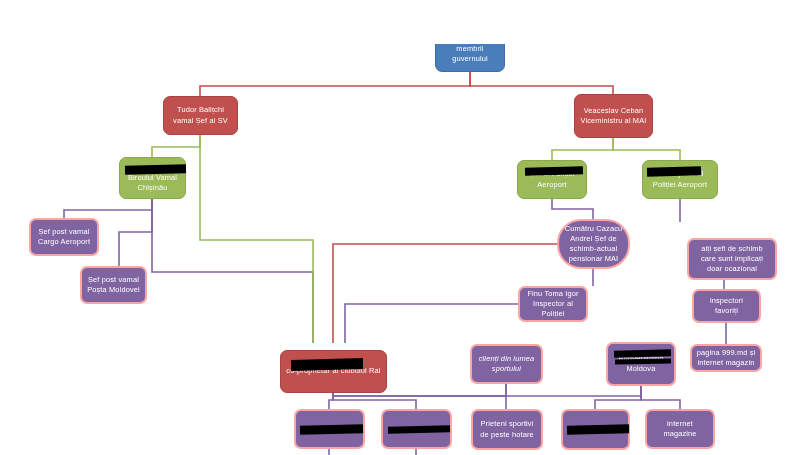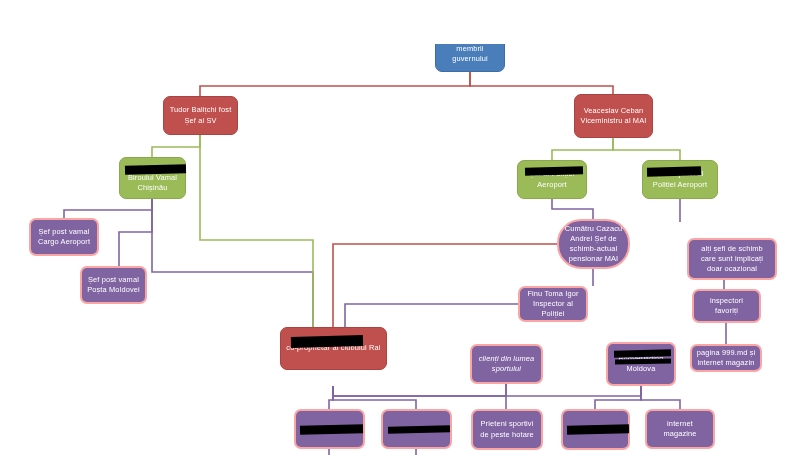--- a/index.html
+++ b/index.html
@@ -76,21 +76,21 @@
       <path d="M506,340 L506,365" fill="none" stroke="#8064a2" stroke-width="1.6" stroke-linecap="butt" stroke-linejoin="miter"></path>
       <path d="M641,342 L641,356 L595,356 L595,365" fill="none" stroke="#8064a2" stroke-width="1.6" stroke-linecap="butt" stroke-linejoin="miter"></path>
       <path d="M641,342 L641,356 L680,356 L680,365" fill="none" stroke="#8064a2" stroke-width="1.6" stroke-linecap="butt" stroke-linejoin="miter"></path>
       <path d="M329,405 L329,414 L371,414 L371,422" fill="none" stroke="#8064a2" stroke-width="1.6" stroke-linecap="butt" stroke-linejoin="miter"></path>
       <path d="M416,405 L416,414 L371,414 L371,422" fill="none" stroke="#8064a2" stroke-width="1.6" stroke-linecap="butt" stroke-linejoin="miter"></path>
     </svg>
 <div class="node blue" style="left: 435px; top: -8px; width: 70px; height: 36px;">
       <span class="txt">membrii guvernului</span>
     </div>
     <div class="node red" style="left: 163px; top: 52px; width: 75px; height: 39px;">
-      <span class="txt">Tudor Balițchi fost Șef al SV</span>
+      <span class="txt">Tudor Balițchi vamal Șef al SV</span>
     </div>
     <div class="node red" style="left: 574px; top: 50px; width: 79px; height: 44px;">
       <span class="txt">Veaceslav Ceban Viceministru al MAI</span>
     </div>
     <div class="node green" style="left: 119px; top: 113px; width: 67px; height: 42px;">
       <span class="txt">adjunct al Biroului Vamal Chișinău</span>
       <span class="redact" style="left: 5px; top: 7px; width: 61px; height: 9px; transform: rotate(-1.4deg);"></span>
     </div>
     <div class="node green" style="left: 517px; top: 116px; width: 70px; height: 39px;">
       <span class="txt">Șef al Poliției Aeroport</span>
@@ -111,21 +111,21 @@
     </div>
     <div class="node purple" style="left: 687px; top: 194px; width: 90px; height: 42px; text-align: center;">
       <span class="txt">alți șefi de schimb care sunt implicați doar ocazional</span>
     </div>
     <div class="node purple" style="left: 518px; top: 242px; width: 70px; height: 36px;">
       <span class="txt">Finu Toma Igor Inspector al Poliției</span>
     </div>
     <div class="node purple" style="left: 692px; top: 245px; width: 69px; height: 34px;">
       <span class="txt">inspectori favoriți</span>
     </div>
-    <div class="node red" style="left: 280px; top: 283px; width: 107px; height: 43px;">
+    <div class="node red" style="left: 280px; top: 306px; width: 107px; height: 43px;">
       <span class="txt">co-proprietar al clubului Rai</span>
       <span class="redact" style="left: 10px; top: 8px; width: 72px; height: 11px; transform: rotate(-1.4deg);"></span>
     </div>
     <div class="node purple" style="left: 470px; top: 300px; width: 73px; height: 40px; font-style: italic;">
       <span class="txt">clienți din lumea sportului</span>
     </div>
     <div class="node purple" style="left: 606px; top: 298px; width: 70px; height: 44px;">
       <span class="txt">BodyBuilding Moldova</span>
       <span class="redact" style="left: 6px; top: 6px; width: 57px; height: 7px; transform: rotate(-1.4deg);"></span>
       <span class="redact" style="left: 7px; top: 15px; width: 56px; height: 5px; transform: rotate(-0.8deg);"></span>

